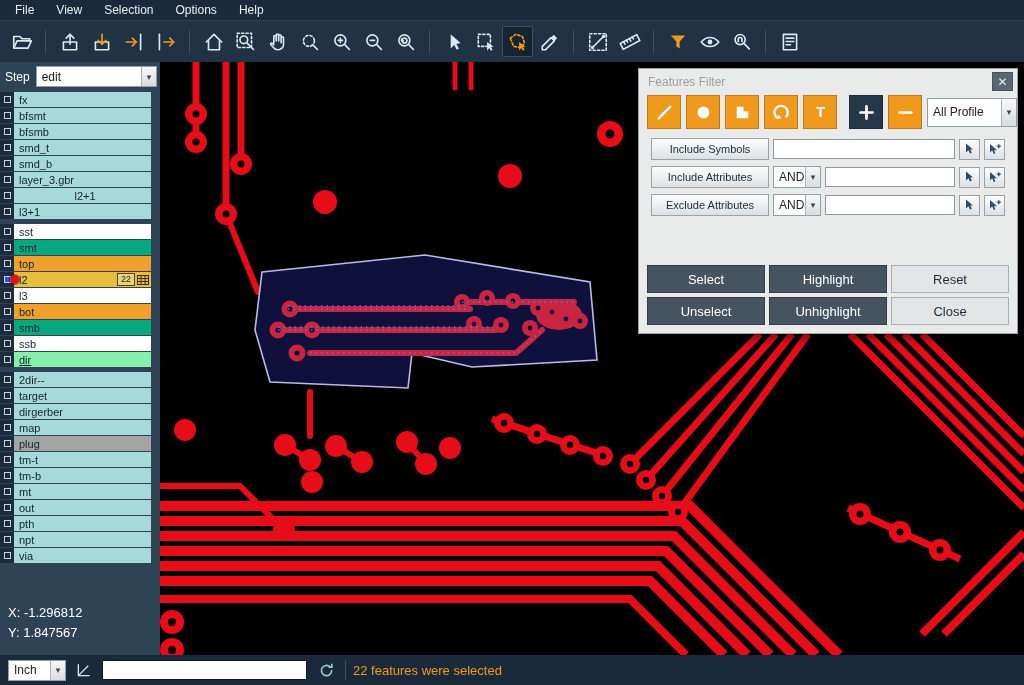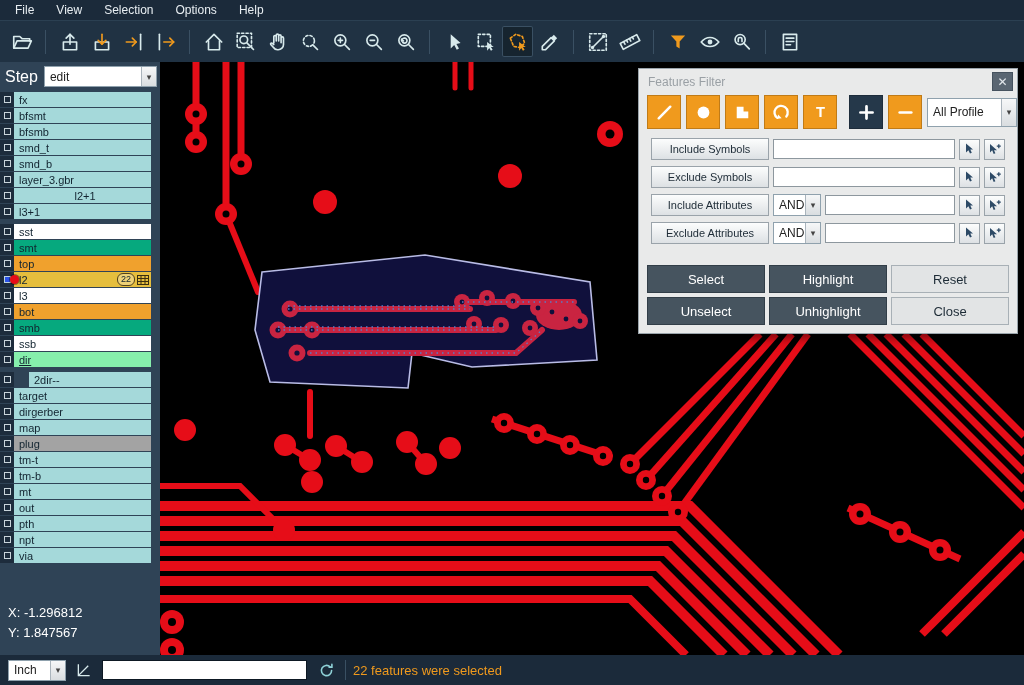--- a/index.html
+++ b/index.html
@@ -10,33 +10,33 @@
   .toolbar{height:42px;background:#203243;display:flex;align-items:center;padding:0 6px;gap:1px;flex:0 0 auto;border-top:1px solid #2b4052}
   .tb-btn{width:31px;height:31px;display:flex;align-items:center;justify-content:center;color:#d8eaec;border-radius:2px}
   .tb-btn svg{width:22px;height:22px;stroke:currentColor;fill:none;stroke-width:1.5;stroke-linecap:round;stroke-linejoin:round}
   .tb-btn .o{stroke:#f09a1d}
   .tb-btn.accent{color:#f09a1d}
   .tb-btn.active{color:#f09a1d;background:#16242f;box-shadow:inset 0 0 0 1px #3a5063}
   .tb-sep{width:1px;height:24px;background:#3a5063;margin:0 7px}
   .main{flex:1;display:flex;min-height:0}
   .sidebar{width:160px;background:#2f4356;display:flex;flex-direction:column;flex:0 0 auto}
   .step-row{display:flex;align-items:center;padding:4px 3px 4px 2px;gap:3px;flex:0 0 auto}
-  .step-label{color:#fff;font-size:16px;padding:0 3px}
+  .step-label{color:#fff;font-size:12px;padding:0 3px}
   .combo{background:#fff;border:1px solid #8fa1ad;height:21px;display:flex;align-items:center;font-size:12px;color:#222;min-width:0}
   .combo.grow{flex:1}
   .combo-val{flex:1;padding-left:5px;overflow:hidden;white-space:nowrap}
   .combo-chev{width:15px;align-self:stretch;display:flex;align-items:center;justify-content:center;background:linear-gradient(#f6f7f8,#d9dde0);border-left:1px solid #aab4bc;font-size:9px;color:#444}
   .layers{margin-top:1px;flex:0 0 auto}
   .l-row{display:flex;height:15px;margin:0 9px 1px 0}
   .l-check{width:14px;background:#1d2c3c;position:relative;display:flex;align-items:center;justify-content:center;flex:0 0 auto}
   .l-box{width:7px;height:7px;border:1px solid #c9d4da}
   .l-box.checked{background:#2a52e8;border-color:#bcd4e2}
   .l-dot{position:absolute;right:-5px;top:3px;width:9px;height:9px;border-radius:50%;background:#e80d18;z-index:2;box-shadow:0 0 0 1px rgba(0,0,0,.4)}
   .l-name{flex:1;display:flex;align-items:center;font-size:11px;color:#122430;padding-left:5px;gap:2px;min-width:0}
-  .l-badge{font-size:9px;line-height:11px;border:1px solid #54421a;border-radius:6px;padding:0 3px;background:rgba(255,255,255,.3);margin-left:auto}
+  .l-badge{font-size:9px;line-height:11px;border:1px solid #54421a;border-radius:0;padding:0 3px;background:rgba(255,255,255,.3);margin-left:auto}
   .l-grid{display:flex;align-items:center;margin-right:2px}
   .l-grid svg{width:12px;height:10px}
   .l-sep{height:4px}
   .coords{margin-top:auto;padding:0 8px 12px;color:#fff;font-size:13px;line-height:20px}
   .canvas{position:relative;flex:1;background:#14b8a6;min-width:0;overflow:hidden}
   #pcb{position:absolute;inset:0;width:100%;height:100%}
   .dialog{position:absolute;left:478px;top:6px;width:380px;height:266px;background:#e9eaea;border:1px solid #9aa4ab;box-shadow:2px 3px 10px rgba(0,0,0,.55);display:flex;flex-direction:column;font-size:12px}
   .dlg-title{height:25px;display:flex;align-items:center;padding:0 4px 0 9px;color:#9aa0a5;flex:0 0 auto}
   .dlg-close{margin-left:auto;width:21px;height:19px;background:#5a6672;border:1px solid #46525e;color:#e4e9ed;display:flex;align-items:center;justify-content:center;font-size:12px;line-height:1}
   .dlg-tools{display:flex;align-items:center;gap:5px;padding:1px 8px 7px;flex:0 0 auto}
@@ -391,21 +391,21 @@
             </div>
             <div class="l-name" style="background: #86efac; text-decoration: underline;">
               <span>dir</span>
             </div>
           </div>
           <div class="l-sep"></div>
           <div class="l-row">
             <div class="l-check">
               <div class="l-box"></div>
             </div>
-            <div class="l-name" style="background: rgb(165, 217, 218); margin-left: 15px;">
+            <div class="l-name" style="background: rgb(165, 217, 218);">
               <span>2dir--</span>
             </div>
           </div>
           <div class="l-row">
             <div class="l-check">
               <div class="l-box"></div>
             </div>
             <div class="l-name" style="background: rgb(165, 217, 218);">
               <span>target</span>
             </div>
@@ -704,35 +704,20 @@
                 </svg>
               </button>
               <button class="mini">
                 <svg viewBox="0 0 14 14">
                   <path d="M2 2v8.5l2.2-2.2L5.7 12l1.7-.8-1.4-3H9z" fill="#2d4a66"></path>
                   <path d="M10.8 2.2v4M8.8 4.2h4" stroke="#2d4a66" stroke-width="1.3" fill="none"></path>
                 </svg>
               </button>
             </div>
             <div class="f-row">
-              <button class="f-label">Exclude Symbols</button>
-              <input class="f-input" style="">
-              <button class="mini">
-                <svg viewBox="0 0 14 14">
-                  <path d="M3 1.5v9l2.4-2.3L7 11.5l1.8-.8-1.5-3.2H10z" fill="#2d4a66"></path>
-                </svg>
-              </button>
-              <button class="mini">
-                <svg viewBox="0 0 14 14">
-                  <path d="M2 2v8.5l2.2-2.2L5.7 12l1.7-.8-1.4-3H9z" fill="#2d4a66"></path>
-                  <path d="M10.8 2.2v4M8.8 4.2h4" stroke="#2d4a66" stroke-width="1.3" fill="none"></path>
-                </svg>
-              </button>
-            </div>
-            <div class="f-row">
               <button class="f-label">Include Attributes</button>
               <div class="combo and-combo">
                 <span class="combo-val">AND</span>
                 <span class="combo-chev">▾</span>
               </div>
               <input class="f-input" style="">
               <button class="mini">
                 <svg viewBox="0 0 14 14">
                   <path d="M3 1.5v9l2.4-2.3L7 11.5l1.8-.8-1.5-3.2H10z" fill="#2d4a66"></path>
                 </svg>

